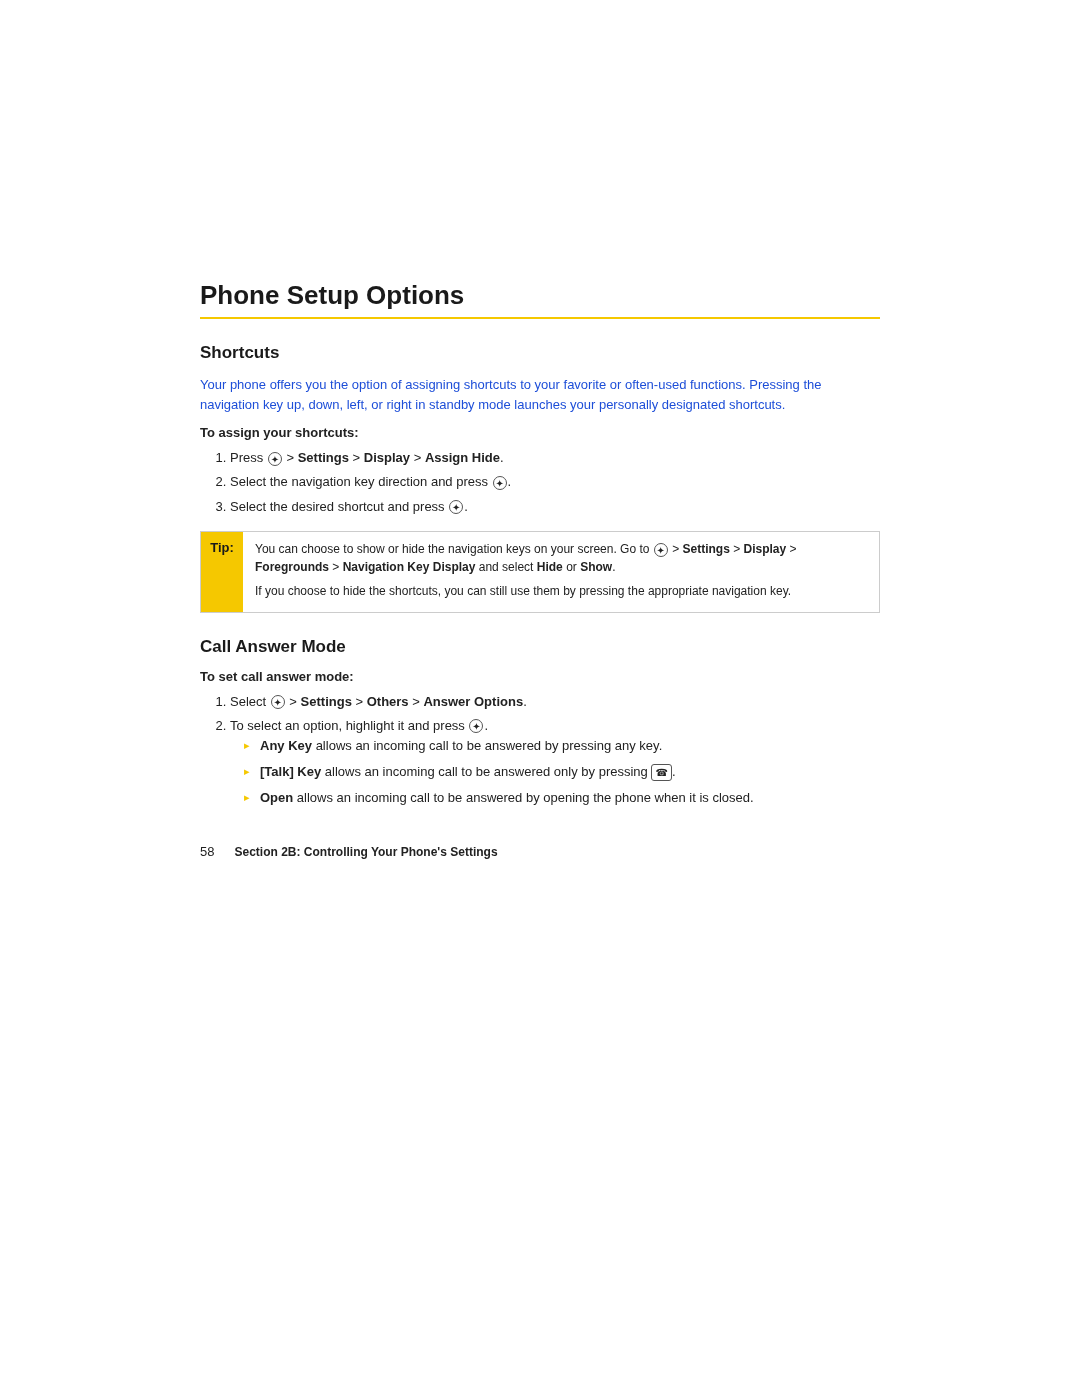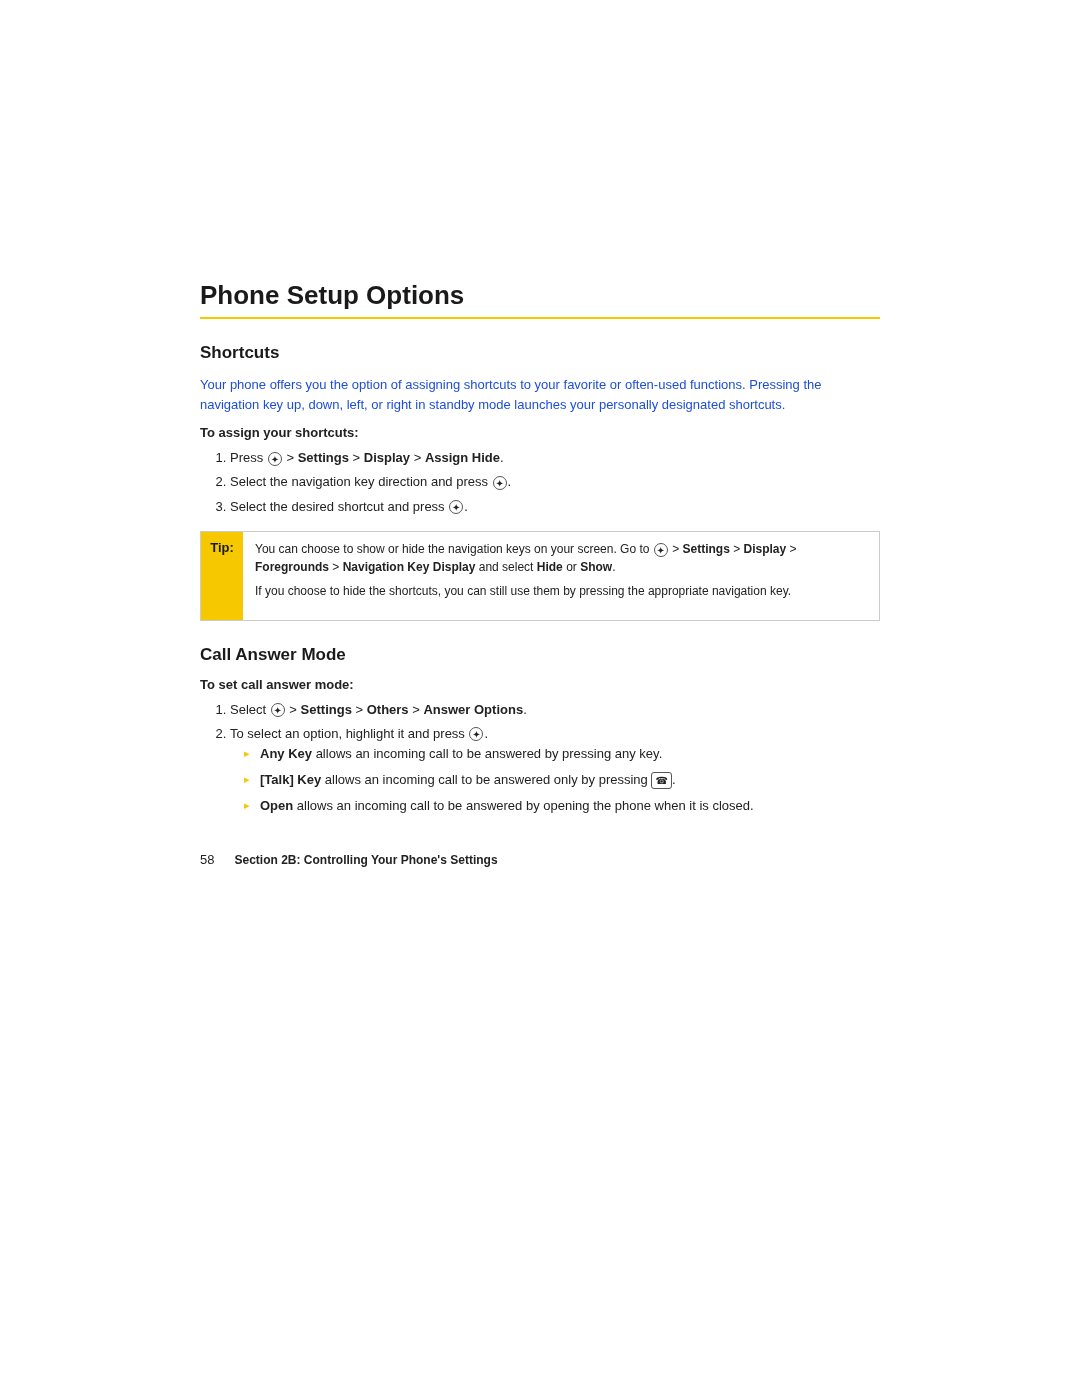--- a/index.html
+++ b/index.html
@@ -96,21 +96,21 @@
       font-size: 12px;
       line-height: 1.5;
       color: #222;
     }
 
     .tip-content p {
       margin-bottom: 6px;
     }
 
     .tip-content p:last-child {
-      margin-bottom: 12px;
+      margin-bottom: 4px;
     }
 
     .section-block {
       margin-bottom: 24px;
     }
 
     .bullet-list {
       margin-left: 14px;
       list-style: none;
       margin-bottom: 8px;

